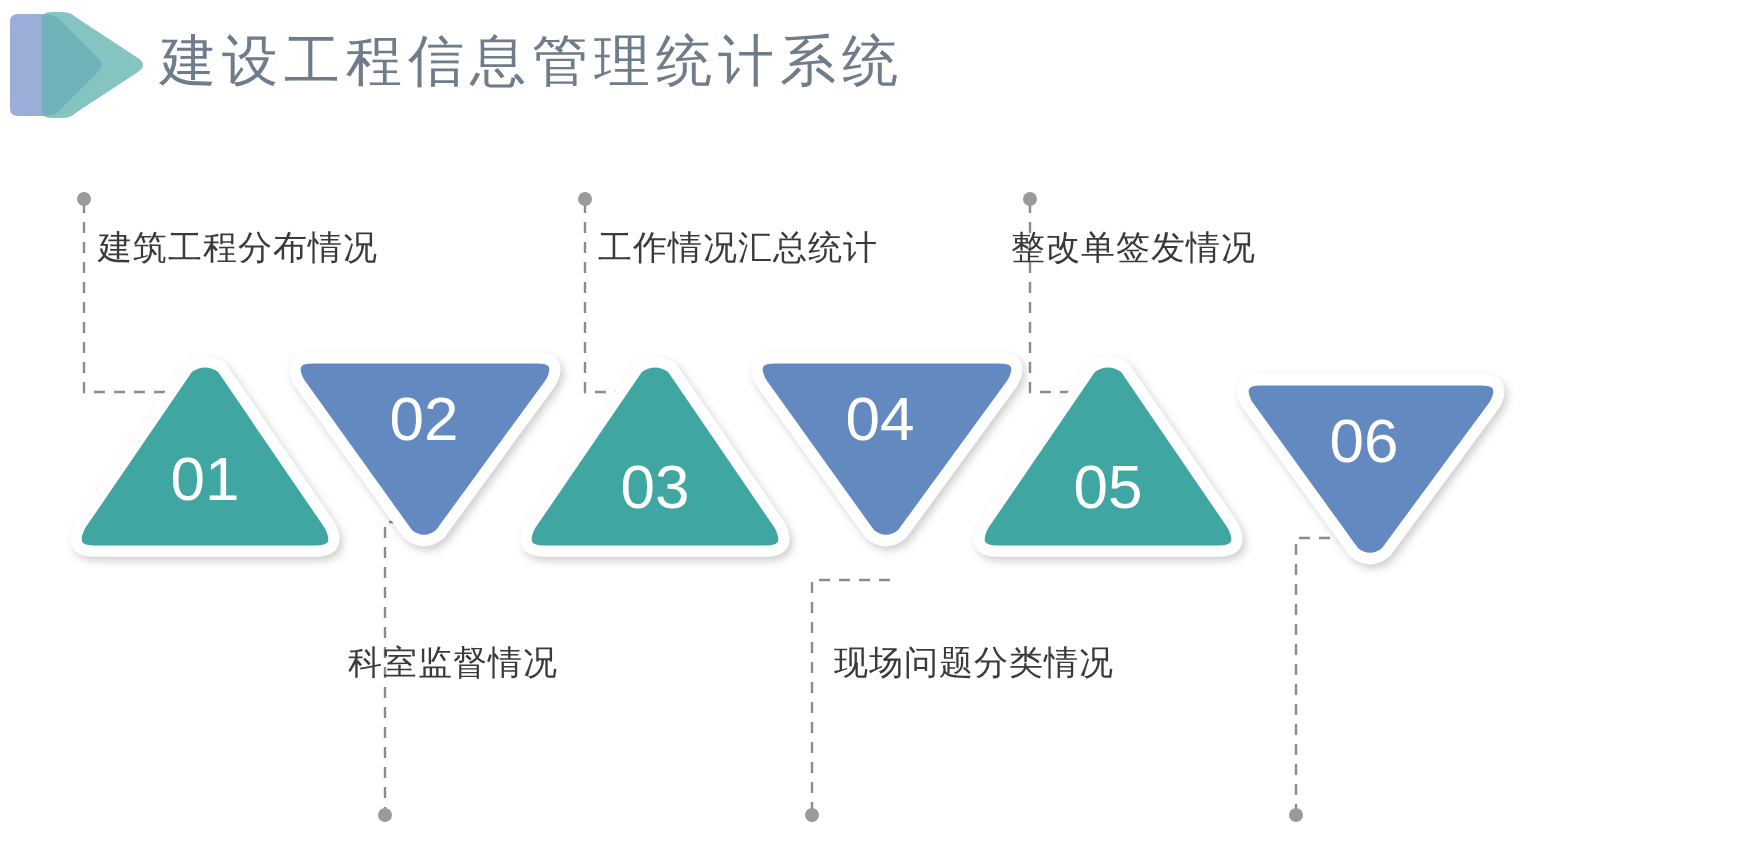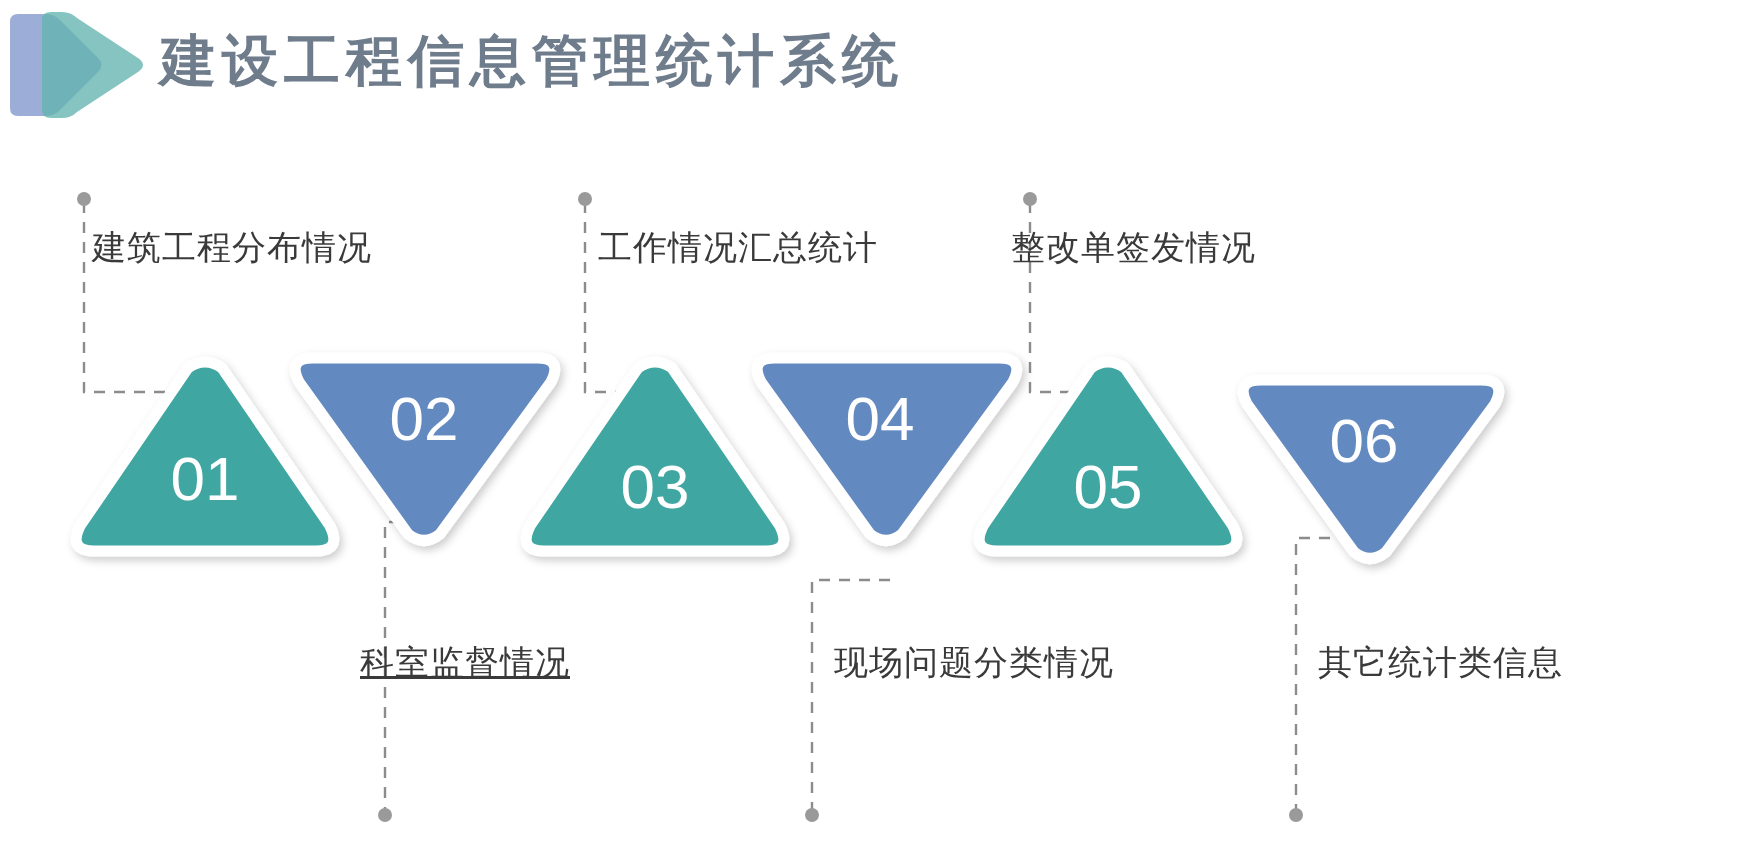--- a/index.html
+++ b/index.html
@@ -31,21 +31,21 @@
     width: 150px;
     height: 118px;
   }
   #page-title {
     position: absolute;
     left: 160px;
     top: 16px;
     font-size: 56px;
     letter-spacing: 6px;
     color: #6e7c8c;
-    font-weight: 700;
+    font-weight: 400;
     white-space: nowrap;
     line-height: 90px;
   }
 
   
   #diagram {
     position: absolute;
     left: 0;
     top: 0;
     width: 1740px;
@@ -156,25 +156,24 @@
       <path d="M1091 368 Q1108 356 1125 368 L1233 526 Q1245 551 1219 551 L997 551 Q971 551 983 526 Z" fill="#3fa6a1" stroke="#ffffff" stroke-width="11" stroke-linejoin="round"></path>
       <text x="1108" y="508" font-family="Liberation Sans, DejaVu Sans, sans-serif" font-size="62" fill="#ffffff" text-anchor="middle">05</text>
     </g>
 
     <g filter="url(#tri-shadow)">
       <path d="M1261 380 L1481 380 Q1507 380 1495 404 L1386 552 Q1370 565 1354 552 L1247 404 Q1235 380 1261 380 Z" fill="#6489c1" stroke="#ffffff" stroke-width="11" stroke-linejoin="round"></path>
       <text x="1364" y="462" font-family="Liberation Sans, DejaVu Sans, sans-serif" font-size="62" fill="#ffffff" text-anchor="middle">06</text>
     </g>
   </svg>
 
-  <div class="step-label top" style="left:92px;">建筑工程分布情况</div>
+  <div class="step-label top" style="left:98px;">建筑工程分布情况</div>
 
-  <div class="step-label bottom" style="left:360px;text-decoration:underline;">科室监督情况</div>
+  <div class="step-label bottom" style="left:348px;">科室监督情况</div>
 
   <div class="step-label bottom" style="left:834px;">现场问题分类情况</div>
 
   <div class="step-label top" style="left:598px;">工作情况汇总统计</div>
 
   <div class="step-label top" style="left:1011px;">整改单签发情况</div>
 
-  <div class="step-label bottom" style="left:1318px;">其它统计类信息</div>
 
 </div>
 
 </body></html>

